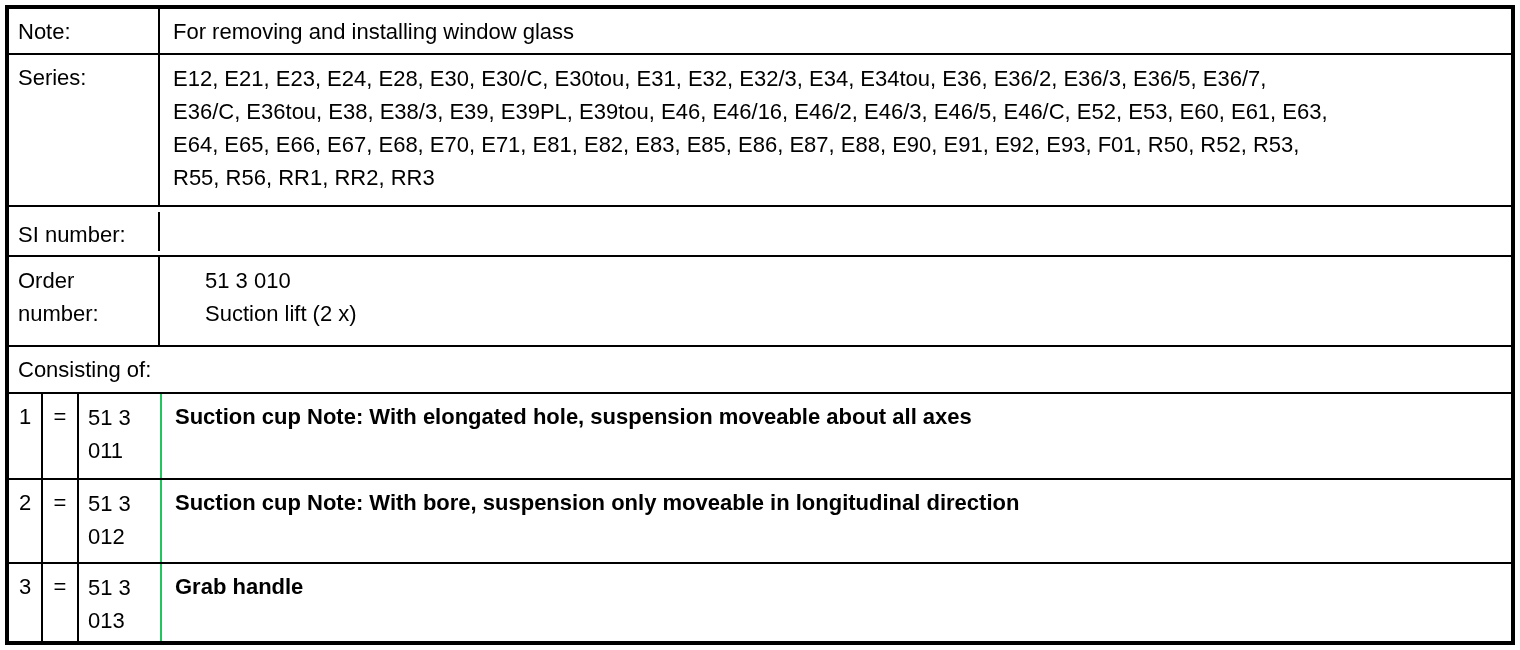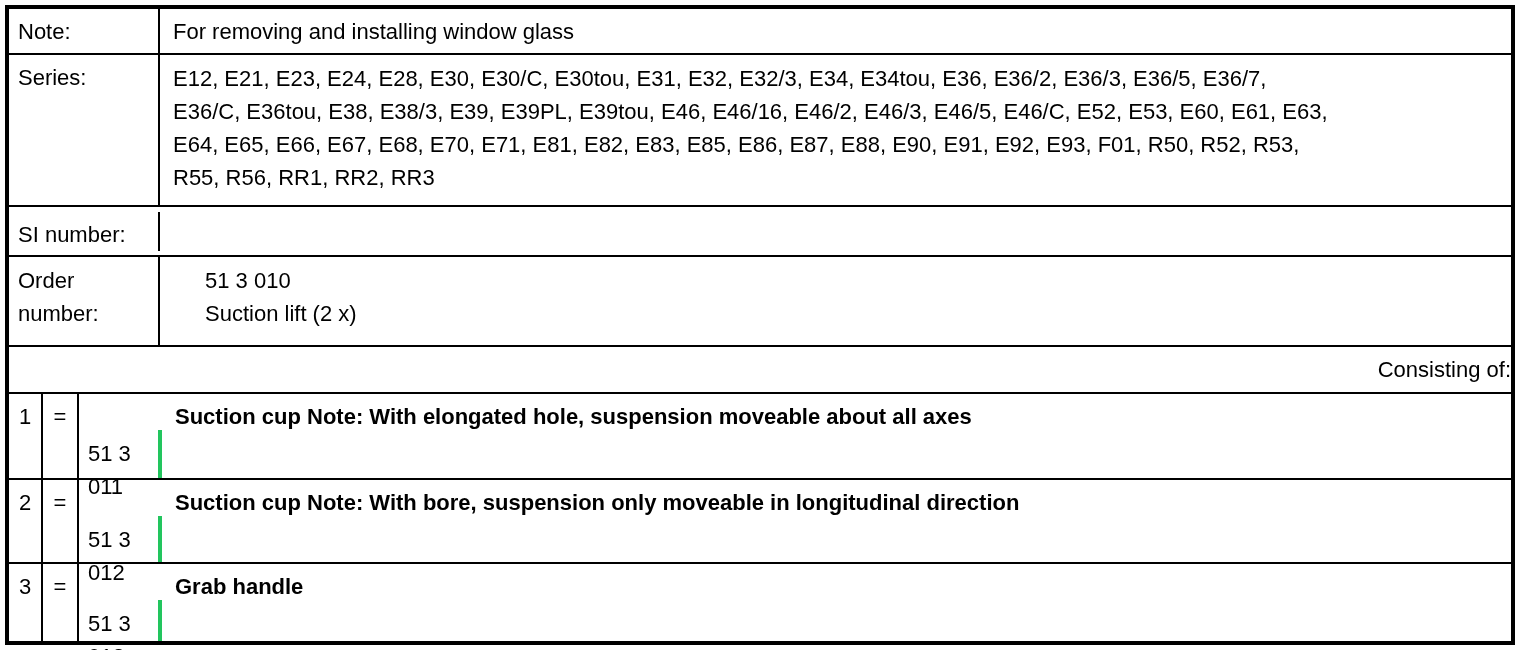--- a/index.html
+++ b/index.html
@@ -21,21 +21,21 @@
     line-height: 32px;
   }
   .row { display: flex; width: 100%; }
   .row + .row { border-top: 2px solid #000000; }
 
   
   .r-note     { height: 44px; }
   .r-series   { height: 152px; }
   .r-si       { height: 50px; align-items: center; }
   .r-order    { height: 90px; gap: 32px; }
-  .r-consist  { height: 47px; text-align: right; }
+  .r-consist  { height: 47px; }
   .r-item1    { height: 86px; }
   .r-item2    { height: 84px; }
   .r-item3    { height: 79px; }
 
   .cell { padding: 7px 0 0 13px; overflow: hidden; }
   .label {
     width: 151px; flex: 0 0 151px;
     border-right: 2px solid #000000;
     padding-left: 9px; padding-right: 6px;
   }
@@ -49,24 +49,23 @@
     border-right: 2px solid #000000;
     text-align: center; padding: 7px 0 0 0;
   }
   .eq {
     width: 36px; flex: 0 0 36px;
     border-right: 2px solid #000000;
     text-align: center; padding: 7px 0 0 0;
   }
   .part {
     width: 83px; flex: 0 0 83px;
-    border-right: 4px solid #22c55e;
+    border-right: 2px solid #22c55e;
     padding: 7px 6px 0 9px;
     line-height: 33px;
-    margin-top: 36px;
   }
   .desc { flex: 1 1 auto; padding: 7px 4px 0 13px; font-weight: bold; }
 </style>
 </head>
 <body>
 
 <div class="canvas">
   <div class="tbl">
 
     <div class="row r-note">

